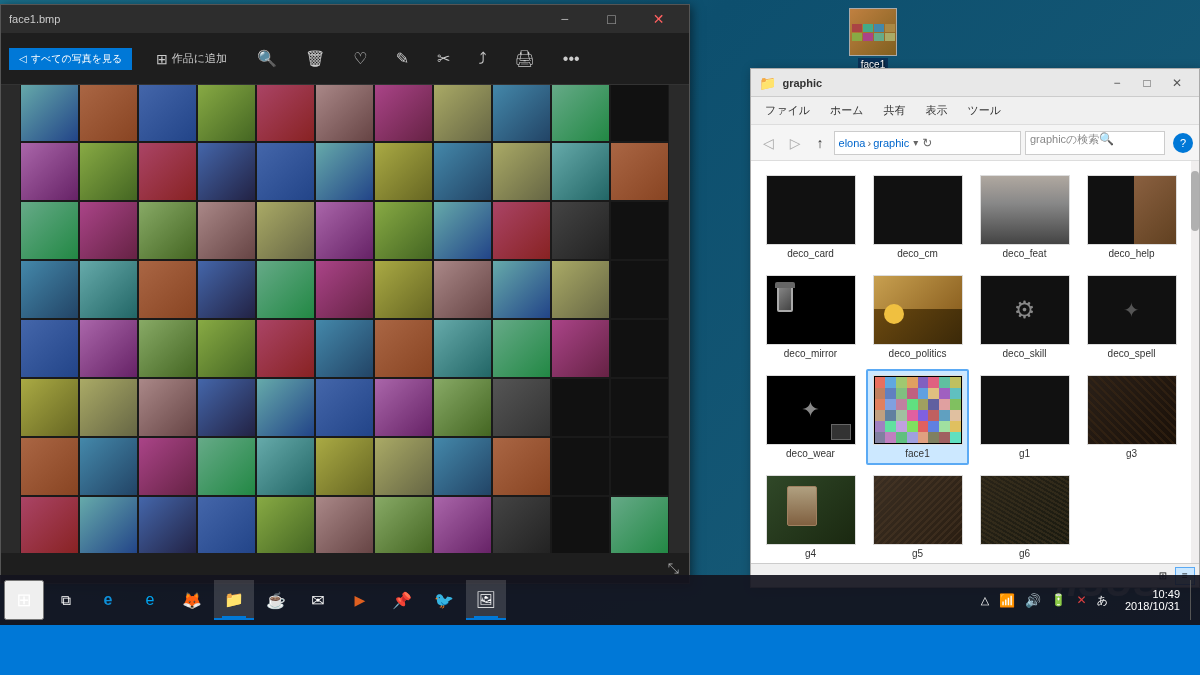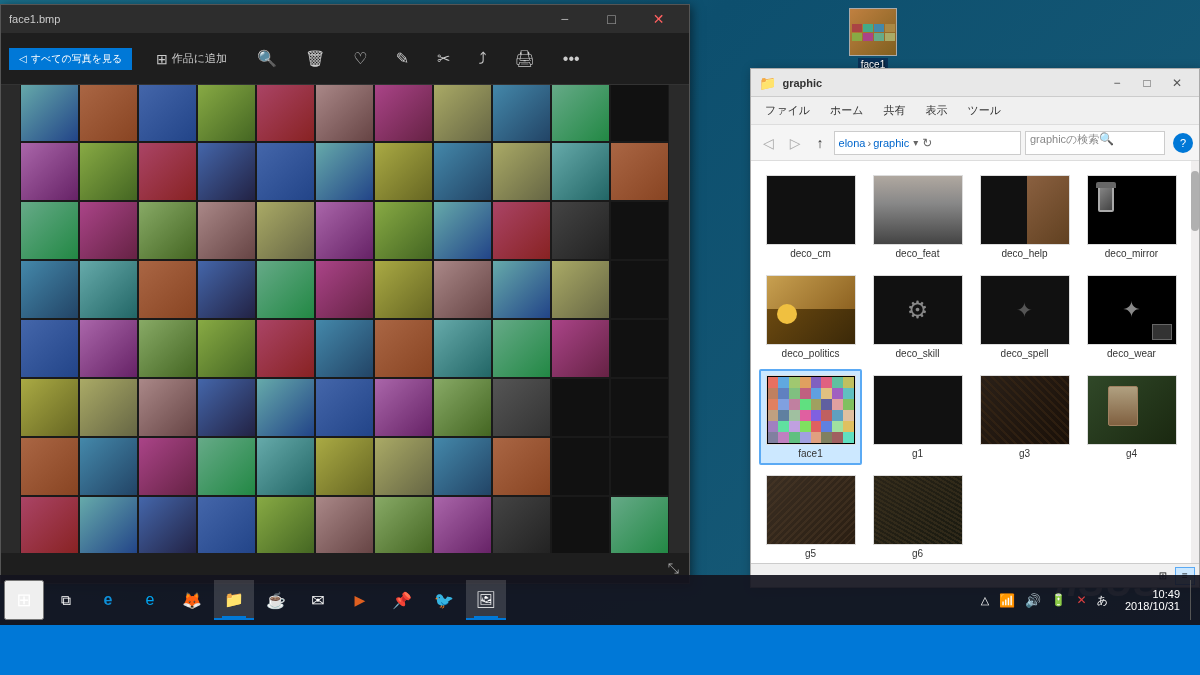--- a/index.html
+++ b/index.html
@@ -744,20 +744,24 @@
         <span class="search-text">graphicの検索</span>
         <span class="search-icon-exp">🔍</span>
       </div>
       <button class="explorer-help-btn">?</button>
     </div>
 
     <div class="explorer-content">
       <div class="explorer-main">
         <div class="file-grid">
 
+          <div class="file-item">
+            <div class="file-thumb thumb-dark"></div>
+            <div class="file-name">deco_card</div>
+          </div>
           <div class="file-item">
             <div class="file-thumb thumb-dark"></div>
             <div class="file-name">deco_cm</div>
           </div>
           <div class="file-item">
             <div class="file-thumb thumb-grey" style="background: linear-gradient(to bottom, #b0a8a0 0%, #888 40%, #444 100%);"></div>
             <div class="file-name">deco_feat</div>
           </div>
           <div class="file-item">
             <div class="file-thumb" style="background: linear-gradient(135deg, #8a6040 20%, #000 20%); position:relative; overflow:hidden;">

